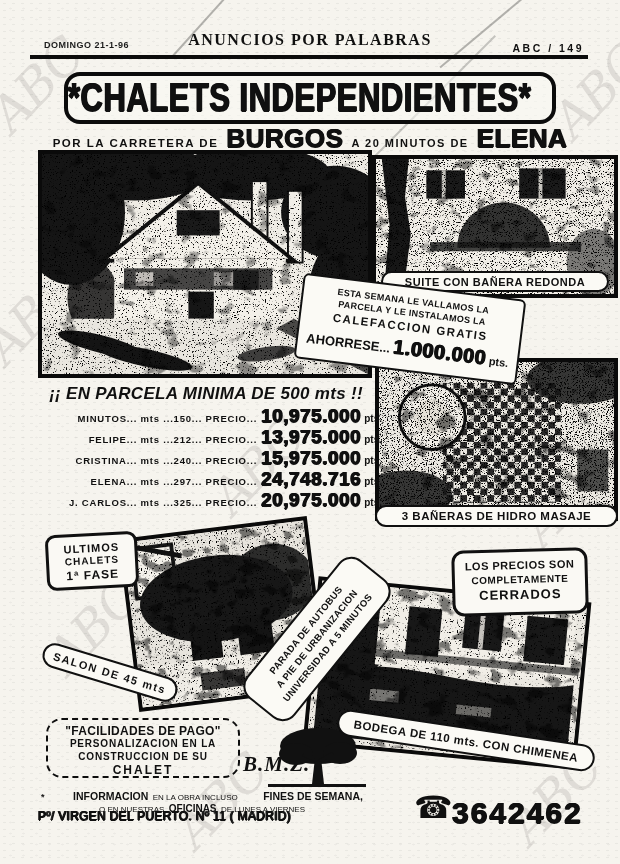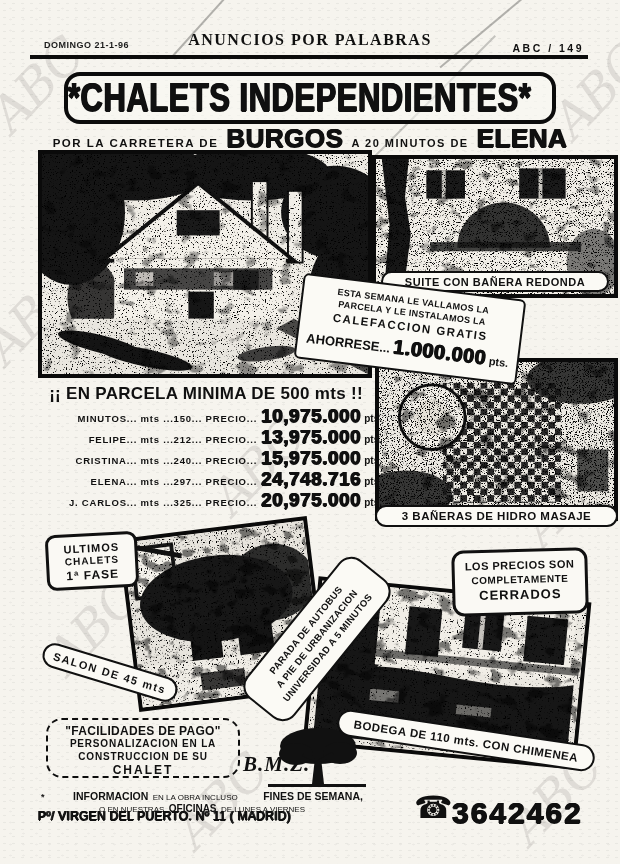--- a/index.html
+++ b/index.html
@@ -70,21 +70,21 @@
             padding:7px 4px 4px; text-align:center; }
   .coupon .cl { font-size:9px; font-weight:800; letter-spacing:.3px; line-height:1.35; }
   .coupon .cl3{ font-size:11.5px; font-weight:800; letter-spacing:1.5px; line-height:1.4; }
   .coupon .save { margin-top:2px; display:flex; align-items:baseline; justify-content:center; gap:3px; }
   .save-label { font-size:13px; font-weight:800; }
   .save-amount{ font-size:20px; font-weight:900; letter-spacing:.5px; }
   .save-unit  { font-size:11px; font-weight:700; }
 
   
   .headline { left:36px; top:384px; width:340px; text-align:center; font-size:17px; font-weight:800;
-              letter-spacing:.3px; z-index:2; white-space:nowrap;}
+              font-style:italic; letter-spacing:.3px; z-index:2; white-space:nowrap;}
   .prices { left:30px; top:405px; width:352px; z-index:2; }
   .prow { display:flex; align-items:baseline; justify-content:flex-end; margin-bottom:1px; height:20px; }
   .prow .lead  { font-size:9.5px; font-weight:800; letter-spacing:.8px; }
   .prow .price { font-size:19px; font-weight:800; letter-spacing:.5px; margin-left:4px; }
   .prow .unit  { font-size:10px; font-weight:700; margin-left:3px; }
 
   
   .bubble { position:absolute; background:#faf9f4; border:3px solid #101010; text-align:center; z-index:5; }
   .bub-ultimos { left:46px; top:533px; width:92px; height:56px; border-radius:10px;
                  transform:rotate(-3deg); padding-top:5px; }

